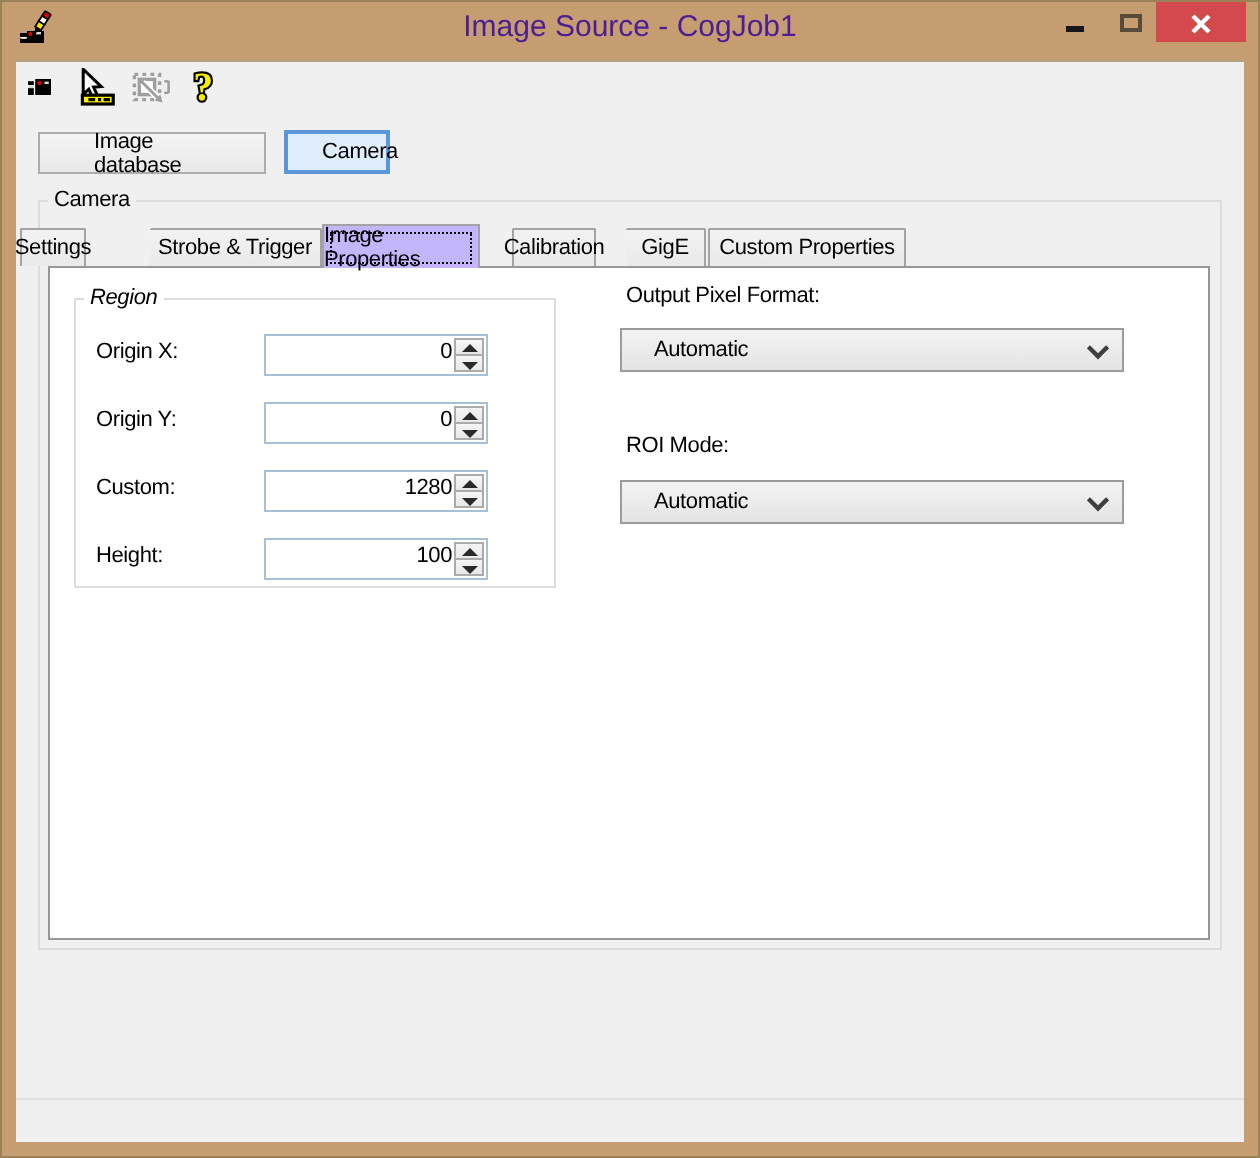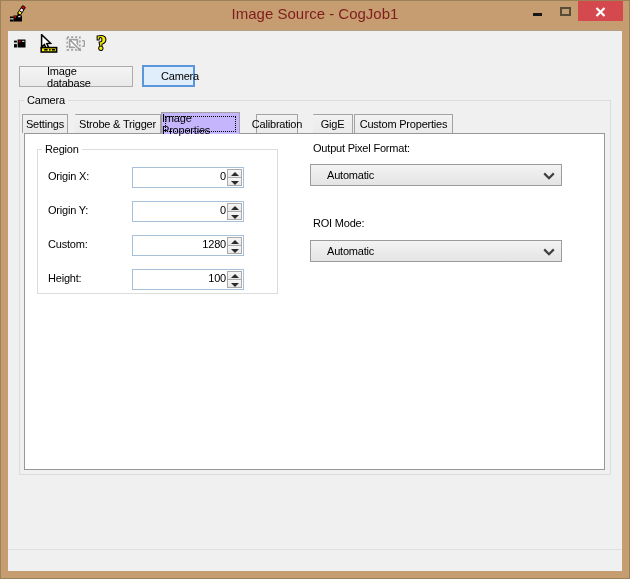--- a/index.html
+++ b/index.html
@@ -5,36 +5,36 @@
 * { margin:0; padding:0; box-sizing:border-box; }
 html,body { width:630px; height:579px; overflow:hidden; }
 body { font-family:"Liberation Sans",sans-serif; font-size:11px; letter-spacing:-0.2px; color:#000; position:relative;
        background:#c59d71; }
 .abs { position:absolute; }
 
 #frame { position:absolute; inset:0; border:1px solid #9a8157; }
 #client { position:absolute; left:8px; top:31px; width:614px; height:540px; background:#f0f0f0; }
 
 #title { position:absolute; top:0; left:0; width:630px; height:31px; text-align:center;
-         font-size:15px; letter-spacing:0; color:#7f1d1d; line-height:28px; }
+         font-size:15px; letter-spacing:0; color:#4c1d95; line-height:28px; }
 #minbtn { position:absolute; left:533px; top:13px; width:9px; height:3px; background:#171717; }
 #maxbtn { position:absolute; left:560px; top:7px; width:11px; height:9px; border:2px solid #564c39; }
 #closebtn { position:absolute; left:578px; top:1px; width:45px; height:20px; background:#d4494d; }
 
 .btn { position:absolute; border:1px solid #acacac; background:linear-gradient(#f4f4f4,#e9e9e9);
        display:flex; align-items:center; justify-content:center;padding-left:27px; }
 #btn-imgdb { left:19px; top:66px; width:114px; height:21px; padding-right:9px; }
 #btn-camera { left:142px; top:65px; width:53px; height:22px; padding-right:4px; border:2px solid #5a96d8;
               background:#e0edfb; }
 
 .group { position:absolute; border:1px solid #dcdcdc; }
 .group > span { position:absolute; top:-8px; background:#f0f0f0; padding:0 3px; line-height:14px; }
 #grp-camera { left:19px; top:100px; width:592px; height:375px; }
 #grp-camera > span { left:4px; }
-#grp-region { left:37px; top:149px; width:241px; height:145px; z-index:4; }
+#grp-region { left:37px; top:149px; width:241px; height:145px; z-index:4;font-style:italic; }
 #grp-region > span { background:#fff; }
 #grp-region > span { left:4px; }
 
 .tab { position:absolute; white-space:nowrap; top:114px; height:19px; border:1px solid #a3a3a3; border-bottom:none;
        background:linear-gradient(#f2f2f2,#eaeaea); display:flex; align-items:center;
        justify-content:center; z-index:2; border-radius:1px 1px 0 0; }
 .tab.noleft { border-left:none; }
 #tab-sel { position:absolute; left:161px; top:112px; width:79px; height:22px;
            border:1px solid #a3a3a3; border-bottom:none; background:#c4b5fd; z-index:3;
            display:flex; align-items:center; justify-content:center; }
@@ -125,21 +125,21 @@
 </svg>
 
 <div class="btn" id="btn-imgdb">Image database</div>
 <div class="btn" id="btn-camera">Camera</div>
 
 <div class="group" id="grp-camera">
     <span>Camera</span>
   </div>
 
 <div id="pane"></div>
-<div class="tab" style="left:22px;width:46px;">Settings</div>
+<div class="tab" style="left:10px;width:33px;">Settings</div>
 <div class="tab noleft" style="left:75px;width:86px;">Strobe &amp; Trigger</div>
 <div id="tab-sel"><div class="focus"></div>Image Properties</div>
 <div class="tab" style="left:256px;width:42px;">Calibration</div>
 <div class="tab noleft" style="left:313px;width:40px;">GigE</div>
 <div class="tab" style="left:354px;width:99px;">Custom Properties</div>
 
 <div class="group" id="grp-region">
     <span>Region</span>
   </div>
 <div class="flabel" style="top:167px;">Origin X:</div>

